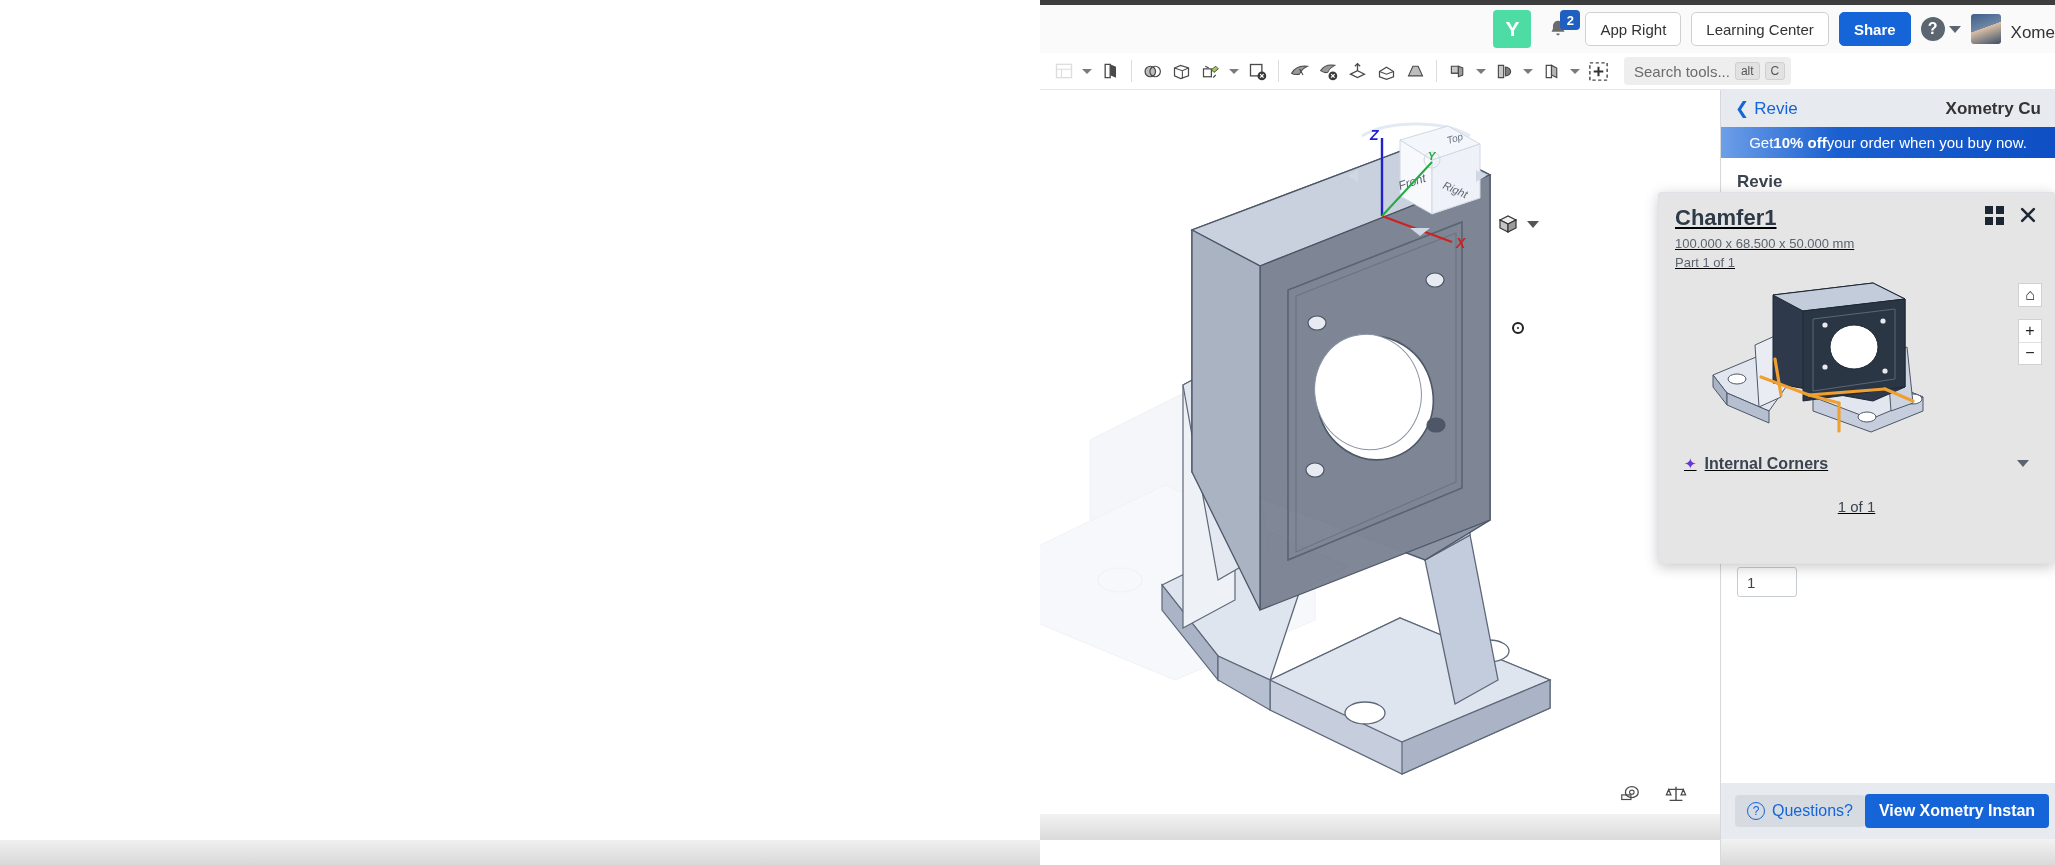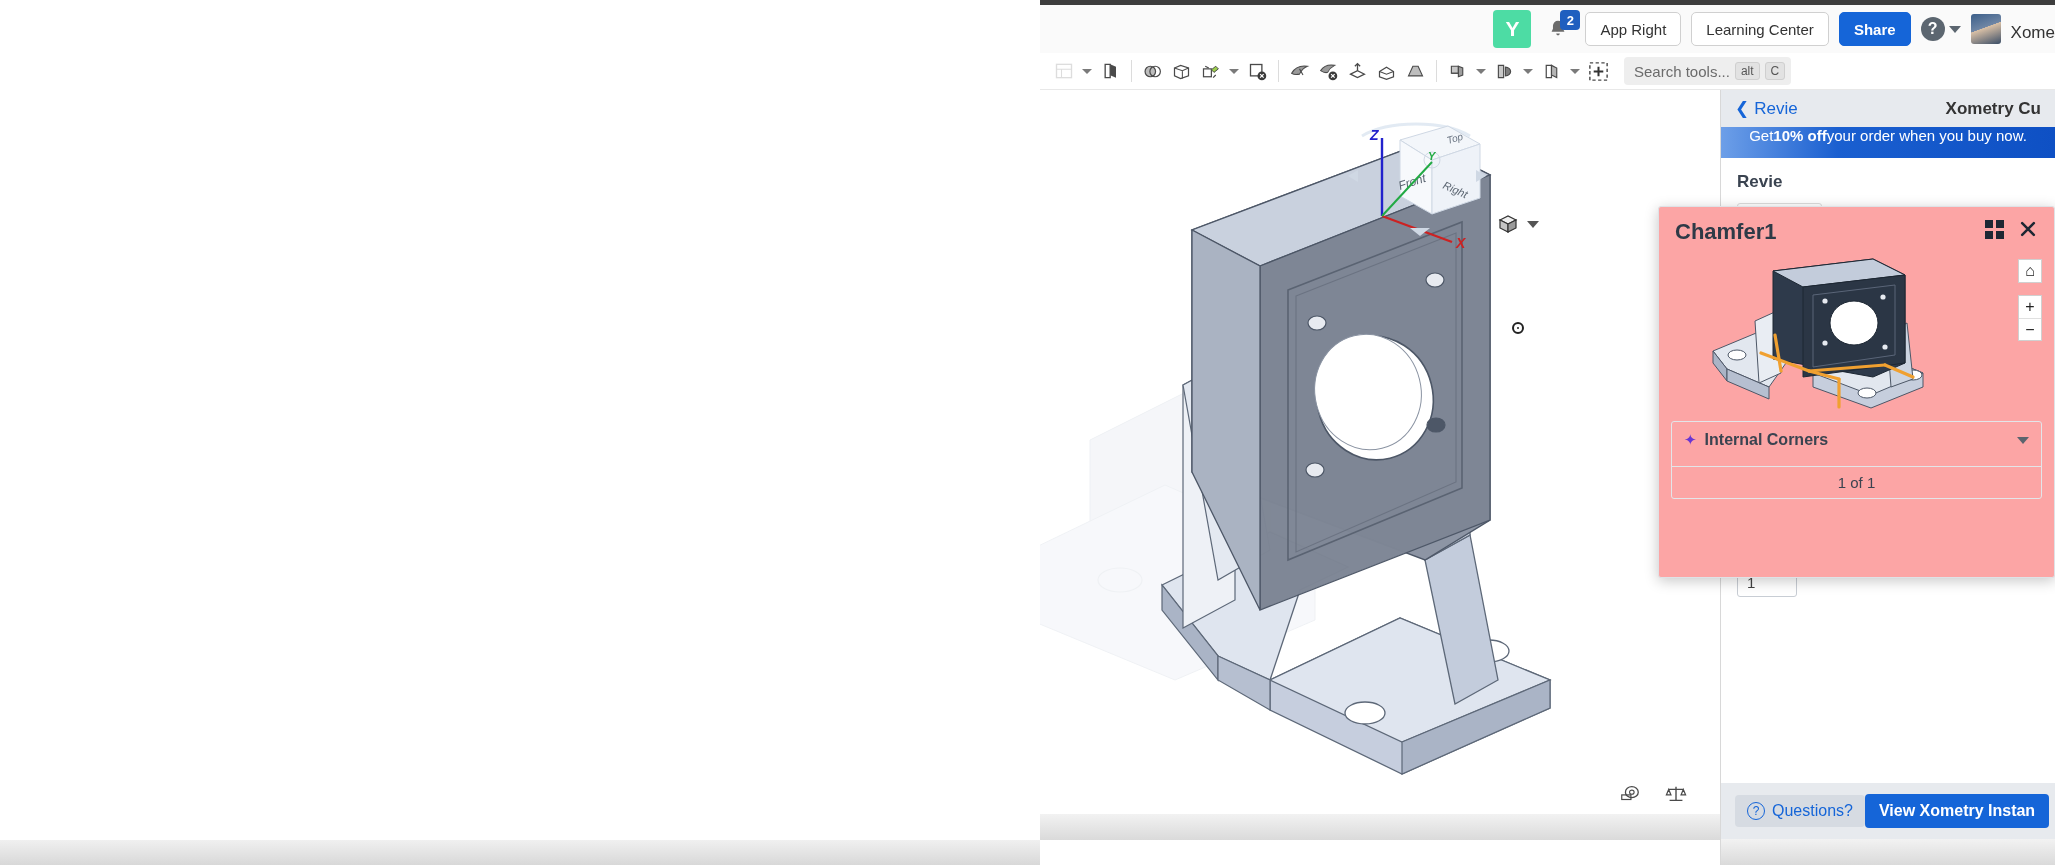--- a/index.html
+++ b/index.html
@@ -96,21 +96,21 @@
               background: linear-gradient(180deg,#f2f2f2,#dadada); }
 
   
   .xpanel { position: absolute; left: 680px; top: 90px; width: 335px; height: 775px;
             background: #fff; border-left: 1px solid #d8d8d8; }
   .xp-head { height: 37px; background: #e7eaee; display: flex; align-items: center;
              padding: 0 14px; justify-content: space-between; }
   .xp-back { color: #1565d8; font-size: 17px; display: flex; align-items: center; gap: 5px; }
   .xp-title { color: #333; font-size: 17px; font-weight: 600; white-space: nowrap; }
   .xp-promo { height: 31px; background: linear-gradient(90deg,#6d9fe8 0%,#1a5fd0 35%,#0e50c4 100%);
-              color: #fff; font-size: 15px; display: flex; align-items: flex-start; justify-content: center; }
+              color: #fff; font-size: 15px; display: flex; align-items: center; justify-content: center; }
   .xp-body { padding: 14px 16px 0 16px; }
   .xp-h2 { font-size: 17px; font-weight: bold; color: #3a4350; margin-bottom: 11px; }
   .thumbcard { width: 85px; height: 98px; border: 1px solid #dcdcdc; border-radius: 3px;
                display: flex; flex-direction: column; align-items: center; justify-content: flex-end;
                padding-bottom: 5px; background: #fff; }
   .thumbcard .cap { font-size: 13px; color: #7b838d; }
   .sect-title { display: flex; align-items: center; gap: 8px; margin: 18px 0 10px 0;
                 font-size: 16px; font-weight: bold; color: #3a4350; }
   .tri-down { width: 0; height: 0; border-left: 6px solid transparent; border-right: 6px solid transparent;
               border-top: 8px solid #3a4350; }
@@ -125,23 +125,23 @@
   .qbtn { height: 32px; padding: 0 12px; background: #d6dbe2; border-radius: 4px; color: #1565d8;
           font-size: 16px; display: flex; align-items: center; gap: 7px; }
   .qcircle { width: 18px; height: 18px; border-radius: 50%; border: 1.6px solid #1565d8;
              font-size: 12px; display: flex; align-items: center; justify-content: center; }
   .ibtn { height: 34px; padding: 0 14px; background: #1565d8; border-radius: 4px; color: #fff;
           font-size: 16px; font-weight: 600; display: flex; align-items: center; white-space: nowrap; }
   .xp-strip { position: absolute; left: 0; bottom: 0; width: 334px; height: 26px;
               background: linear-gradient(180deg,#f2f2f2,#dadada); }
 
   
-  .dfm { position: absolute; left: 1658px; top: 206px; width: 397px; min-height: 372px;
-         background: #fca5a5; border: 1px solid #dfe2e6; border-radius: 3px;
-         box-shadow: 0 3px 14px rgba(0,0,0,.22); z-index: 40; }
+  .dfm { position: absolute; left: 1658px; top: 192px; width: 397px; min-height: 372px;
+         background: #e5e5e5; border: 1px solid #dfe2e6; border-radius: 3px;
+         box-shadow: 0 3px 14px rgba(0,0,0,.22); z-index: 40; text-decoration: underline; }
   .dfm-head { padding: 12px 16px 4px 16px; display: flex; justify-content: space-between; align-items: flex-start; }
   .dfm-title { font-size: 22px; font-weight: bold; color: #2e3a47; }
   .dfm-sub { font-size: 13px; color: #5b646e; line-height: 1.45; padding: 0 16px; }
   .dfm-icons { display: flex; align-items: center; gap: 14px; }
   .grid-ico { display: grid; grid-template-columns: 8px 8px; grid-template-rows: 8px 8px; gap: 3px; }
   .grid-ico i { background: #1d2733; display: block; }
   .dfm-view { position: relative; height: 162px; margin: 4px 0 0 0; }
   .vctrl { position: absolute; right: 12px; background: #fff; border: 1px solid #d0d0d0;
            width: 24px; display: flex; flex-direction: column; align-items: center; }
   .vctrl div { width: 22px; height: 22px; display:flex; align-items:center; justify-content:center;
@@ -517,20 +517,22 @@
             <i></i>
             <i></i>
             <i></i>
             <i></i>
           </div>
         <svg width="20" height="20" viewBox="0 0 24 24">
           <path d="M5 5l14 14M19 5L5 19" stroke="#1d2733" stroke-width="3" stroke-linecap="round"></path>
         </svg>
       </div>
     </div>
+    <div class="dfm-sub">100.000 x 68.500 x 50.000 mm</div>
+    <div class="dfm-sub">Part 1 of 1</div>
 
     <div class="dfm-view">
       <svg width="320" height="160" viewBox="0 0 320 160" style="position:absolute;left:32px;top:2px">
 
         <path d="M122 118 L178 96 L232 118 L232 132 L180 153 L122 132 Z" fill="#c6cedd" stroke="#4d5767" stroke-width="1"></path>
         <path d="M122 118 L178 96 L232 118 L180 140 Z" fill="#e2e7ef" stroke="#4d5767" stroke-width="1"></path>
 
         <path d="M22 96 L70 76 L120 96 L95 108 L78 132 L36 114 Z" fill="#e2e7ef" stroke="#4d5767" stroke-width="1"></path>
         <path d="M22 96 L36 114 L36 126 L22 108 Z" fill="#aab4c6" stroke="#4d5767" stroke-width="1"></path>
         <path d="M36 114 L78 132 L78 144 L36 126 Z" fill="#b6bfd0" stroke="#4d5767" stroke-width="1"></path>

